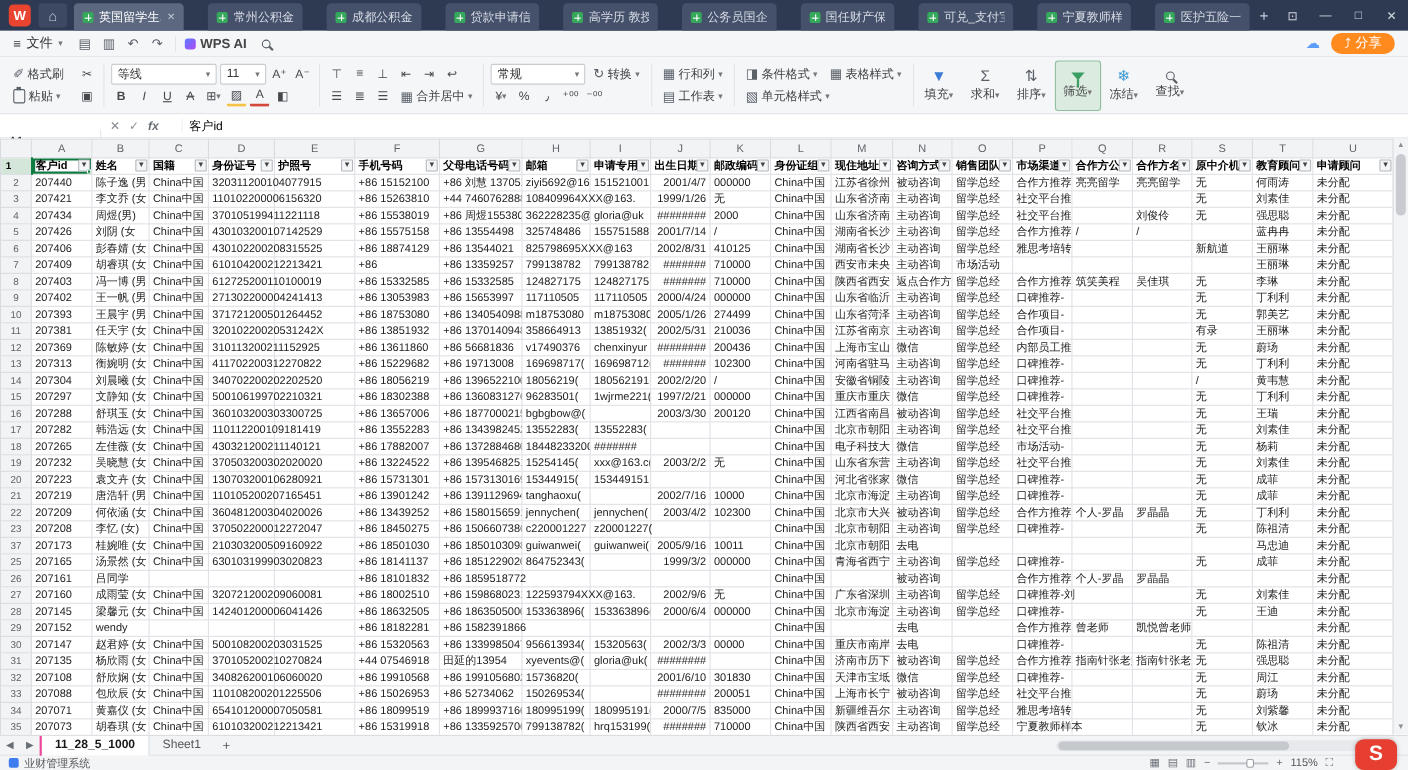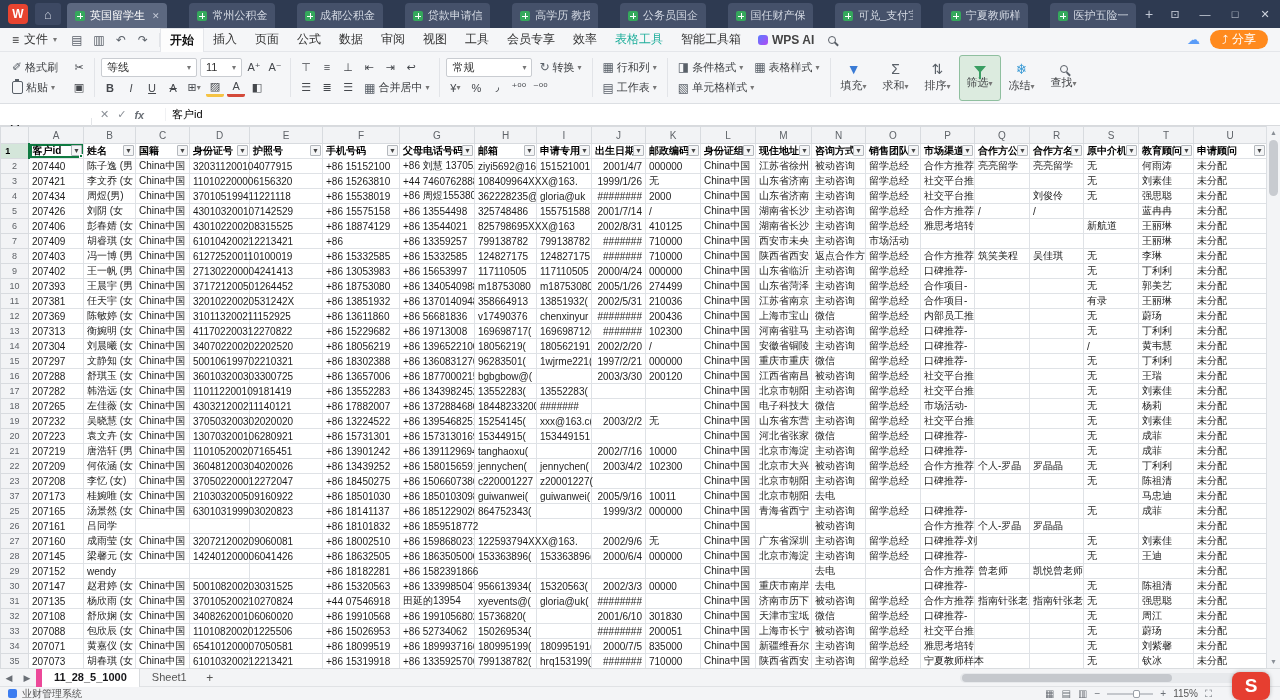--- a/index.html
+++ b/index.html
@@ -81,21 +81,21 @@
 
 .vscroll { position:absolute; top:0; right: 0; width:14px; height:542px; background:#f3f4f6; border-left:1px solid #dcdfe3; }
 .vs-arrow { height:13px; text-align:center; font-size:7px; color:#8a8f96; line-height:13px; }
 .vs-thumb { position:absolute; left:2px; right:2px; top:14px; height:56px; background:#c8cbd0; border-radius:5px; }
 .vs-down { position:absolute; bottom:0; width:100%; }
 
 
 .sheetbar { height:18px; background:#f3f4f6; border-top:1px solid #d9dcdf; display:flex; align-items:center; font-size:11px; color:#555; }
 .snav { width:18px; text-align:center; font-size:9px; color:#6a6f76; }
 .stab { padding:0 12px; height:18px; line-height:17px; white-space:nowrap; }
-.stab.active { background:#fff; color:#17171a; font-weight:bold; border-right:1px solid #d9dcdf; border-left:6px solid #ec4899; }
+.stab.active { background:#fff; color:#17171a; font-weight:bold; border-right:1px solid #d9dcdf; border-left:2px solid #ec4899; }
 .add-sheet { width:22px; text-align:center; font-size:12px; color:#555; }
 .hscroll { margin-left:auto; width:300px; height:10px; background:#e7e9ec; border-radius:5px; margin-right:20px; position:relative; }
 .hs-thumb { position:absolute; left:2px; top:1px; width:210px; height:8px; background:#c5c8cd; border-radius:4px; }
 
 
 .statusbar { height:14px; background:#f3f4f6; border-top:1px solid #e0e2e5; display:flex; align-items:center; font-size:10px; color:#555; padding:0 8px; }
 .sb-left { display:flex; align-items:center; gap:5px; }
 .sb-app-ic { width:9px; height:9px; background:#3d7df0; border-radius:2px; }
 .sb-right { margin-left:auto; display:flex; align-items:center; gap:7px; padding-right:60px; }
 .sb-ic { color:#6a6f76; font-size:10px; }
@@ -168,34 +168,20 @@
     <span>≡</span>
     <span>文件</span>
     <span class="caret">▾</span>
   </div>
   <div class="qa-icons">
     <span class="qi">▤</span>
     <span class="qi">▥</span>
     <span class="qi">↶</span>
     <span class="qi">↷</span>
   </div>
-  <div class="menu-items" id="menu-items">
-      <div class="menu-item active">开始</div>
-      <div class="menu-item">插入</div>
-      <div class="menu-item">页面</div>
-      <div class="menu-item">公式</div>
-      <div class="menu-item">数据</div>
-      <div class="menu-item">审阅</div>
-      <div class="menu-item">视图</div>
-      <div class="menu-item">工具</div>
-      <div class="menu-item">会员专享</div>
-      <div class="menu-item">效率</div>
-      <div class="menu-item teal">表格工具</div>
-      <div class="menu-item">智能工具箱</div>
-    </div>
   <div class="wps-ai">
     <span class="ai-dot"></span>
     <span>WPS AI</span>
   </div>
   <span class="mag" style="margin-left:6px;"></span>
   <div class="menubar-right">
     <span class="cloud-ic">☁</span>
     <div class="share-btn">
       <span>⤴</span>
       <span>分享</span>

